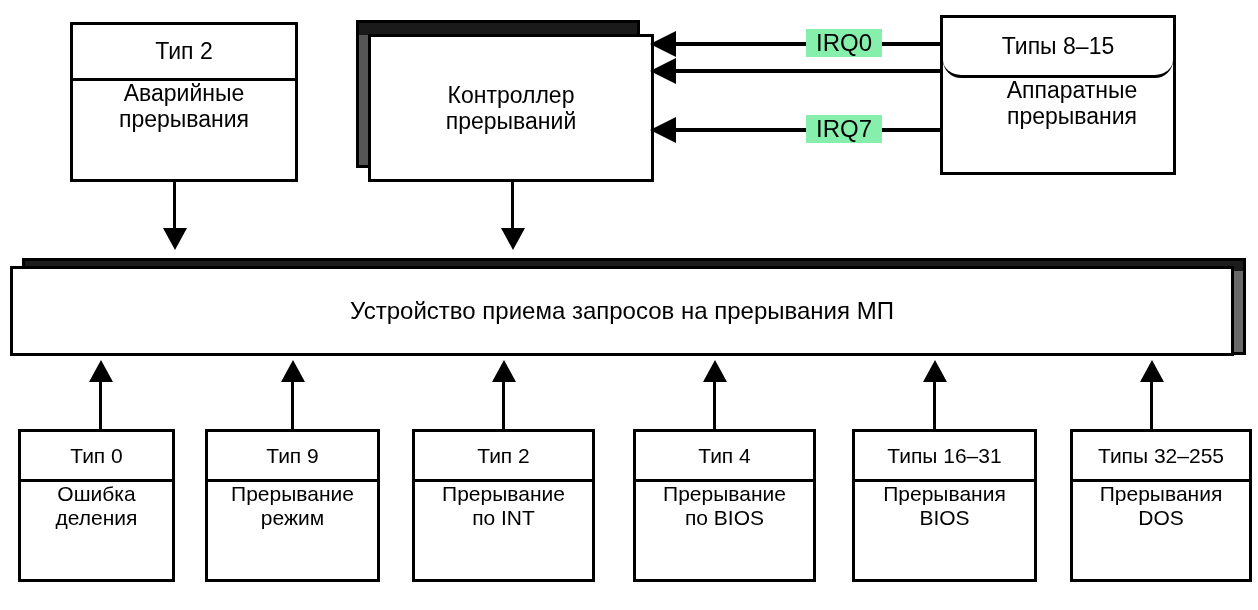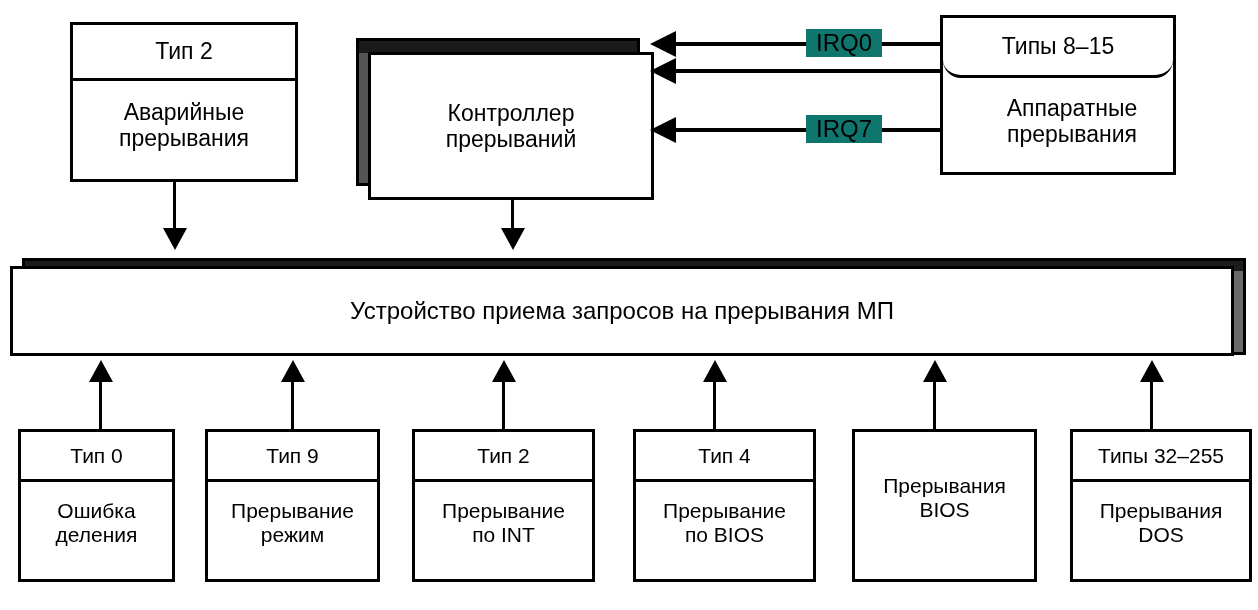--- a/index.html
+++ b/index.html
@@ -33,21 +33,21 @@
     align-items: center;
     justify-content: center;
     border-bottom: 3px solid #000000;
     text-align: center;
     white-space: nowrap;
   }
   .node .bdy {
     box-sizing: border-box;
     flex: 1 1 auto;
     display: flex;
-    align-items: center;
+    align-items: flex-start;
     justify-content: center;
     text-align: center;
     line-height: 1.12;
   }
 
   
   #box-emergency { left: 70px; top: 22px; width: 228px; height: 160px; }
   #box-emergency .hdr { height: 56px; font-size: 23px; }
   #box-emergency .bdy { font-size: 23px; padding-bottom: 8px; }
 
@@ -55,21 +55,20 @@
   #box-hardware { left: 940px; top: 15px; width: 236px; height: 160px; }
   #box-hardware .hdr { height: 60px; font-size: 23px; border-radius: 18px; }
   #box-hardware .bdy { font-size: 23px; padding-bottom: 6px; margin-left: 28px; }
 
   
   #controller-group {
     position: absolute;
     left: 356px; top: 20px;
     width: 300px; height: 164px;
     z-index: 5;
-    margin-top: 18px;
   }
   #controller-shadow {
     position: absolute;
     left: 0; top: 0;
     width: 284px; height: 148px;
     box-sizing: border-box;
     border: 3px solid #000000;
     background: #555555;
   }
   #controller-shadow::before {
@@ -168,21 +167,21 @@
     position: absolute;
     width: 0; height: 0;
     border-top: 13px solid transparent;
     border-bottom: 13px solid transparent;
     border-right: 26px solid #000000;
     z-index: 6;
   }
   .irq-label {
     position: absolute;
     font-size: 24px;
-    background: #0f766e;
+    background: #86efac;
     padding: 0 10px;
     z-index: 7;
     white-space: nowrap;
   }
 </style>
 </head>
 <body>
 
 <div id="canvas">
 
@@ -292,20 +291,21 @@
     <div class="hdr">Тип  4</div>
     <div class="bdy">
       <div>
         <div>Прерывание</div>
         <div>по BIOS</div>
       </div>
     </div>
   </div>
 
   <div class="node bbox" style="left:852px; width:185px;">
+    <div class="hdr">Типы 16–31</div>
     <div class="bdy">
       <div>
         <div>Прерывания</div>
         <div>BIOS</div>
       </div>
     </div>
   </div>
 
   <div class="node bbox" style="left:1070px; width:182px;">
     <div class="hdr">Типы 32–255</div>

